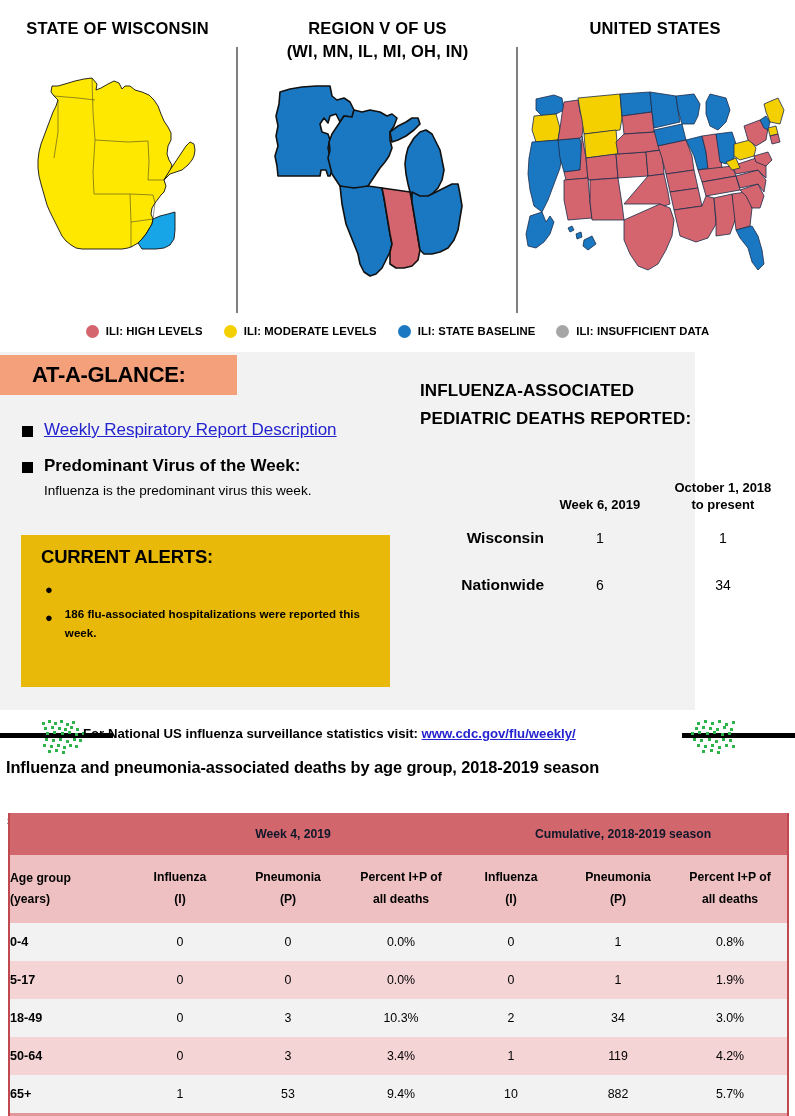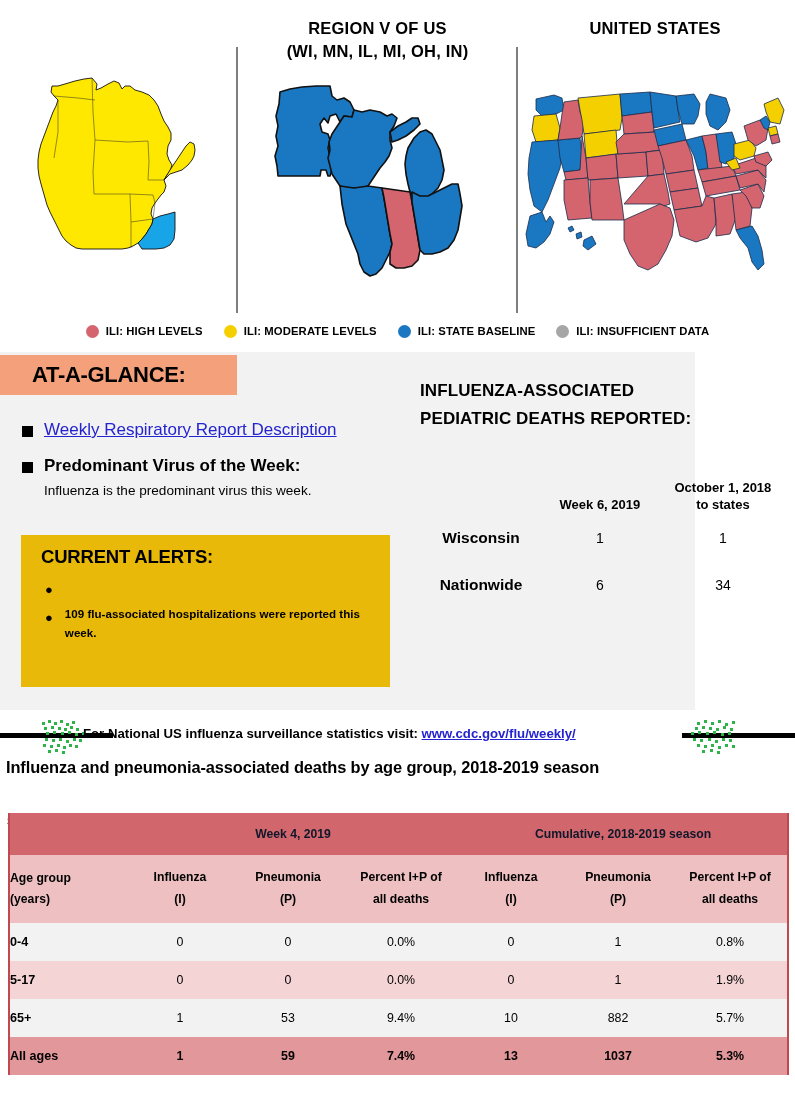--- a/index.html
+++ b/index.html
@@ -90,21 +90,21 @@
   }
   #ped-table { position:absolute; left:418px; top:114px; width:372px; }
   #ped-table table { width:100%; border-collapse:collapse; }
   #ped-table th, #ped-table td { padding:0; }
   .ped-h {
     font-size:13px; font-weight:bold; text-align:center; line-height:1.35;
     vertical-align:bottom; height:48px;
   }
   .ped-h.blank { width:126px; }
   .ped-rowlabel {
-    font-size:15.5px; font-weight:bold; text-align:center; height:47px; vertical-align:middle;
+    font-size:15.5px; font-weight:bold; text-align:right; height:47px; vertical-align:middle;
   }
   .ped-val { font-size:14px; text-align:center; vertical-align:middle; }
 
   
   #cdc-bar { position:absolute; left:0; top:718px; width:795px; height:36px; }
   .deco { position:absolute; top:0; width:120px; height:36px; }
   #deco-left  { left:-2px; }
   #deco-right { left:677px; }
   #cdc-text {
     position:absolute; left:83px; top:8px;
@@ -155,20 +155,21 @@
   .drow.total td.agecell { font-weight:bold; }
 
   #deaths-table .edge-l { border-left:2px solid #c0484f; }
   #deaths-table .edge-r { border-right:2px solid #c0484f; }
 </style>
 </head>
 <body>
 
 <div id="map-panel">
 
+  <div class="map-title" id="t-wi">STATE OF WISCONSIN</div>
   <div class="map-title" id="t-rv">
     <div>REGION V OF US</div>
     <div>(WI, MN, IL, MI, OH, IN)</div>
   </div>
   <div class="map-title" id="t-us">UNITED STATES</div>
 
   <div class="vrule" id="vrule-1"></div>
   <div class="vrule" id="vrule-2"></div>
 
   <div class="map-box" id="map-wi">
@@ -326,38 +327,38 @@
   </div>
   <div id="glance-sub">Influenza is the predominant virus this week.</div>
 
   <div id="alerts-box">
     <div id="alerts-title">CURRENT ALERTS:</div>
     <div class="alert-item">
       <span class="alert-dot">●</span>
     </div>
     <div class="alert-item">
       <span class="alert-dot">●</span>
-      <span class="alert-text">109 flu-associated hospitalizations were reported this week.</span>
+      <span class="alert-text">186 flu-associated hospitalizations were reported this week.</span>
     </div>
   </div>
 
   <div id="ped-title">
     <div>INFLUENZA-ASSOCIATED</div>
     <div>PEDIATRIC DEATHS REPORTED:</div>
   </div>
 
   <div id="ped-table">
     <table>
       <thead>
         <tr>
           <th class="ped-h blank"></th>
           <th class="ped-h">Week 6, 2019</th>
           <th class="ped-h">
             <div>October 1, 2018</div>
-            <div>to states</div>
+            <div>to present</div>
           </th>
         </tr>
       </thead>
       <tbody>
         <tr>
           <td class="ped-rowlabel">Wisconsin</td>
           <td class="ped-val">1</td>
           <td class="ped-val">1</td>
         </tr>
         <tr>
@@ -517,20 +518,38 @@
     <tr class="drow pink">
       <td class="agecell sep edge-l">5-17</td>
       <td>0</td>
       <td>0</td>
       <td class="sep">0.0%</td>
       <td>0</td>
       <td>1</td>
       <td class="edge-r">1.9%</td>
     </tr>
     <tr class="drow light">
+      <td class="agecell sep edge-l">18-49</td>
+      <td>0</td>
+      <td>3</td>
+      <td class="sep">10.3%</td>
+      <td>2</td>
+      <td>34</td>
+      <td class="edge-r">3.0%</td>
+    </tr>
+    <tr class="drow pink">
+      <td class="agecell sep edge-l">50-64</td>
+      <td>0</td>
+      <td>3</td>
+      <td class="sep">3.4%</td>
+      <td>1</td>
+      <td>119</td>
+      <td class="edge-r">4.2%</td>
+    </tr>
+    <tr class="drow light">
       <td class="agecell sep edge-l">65+</td>
       <td>1</td>
       <td>53</td>
       <td class="sep">9.4%</td>
       <td>10</td>
       <td>882</td>
       <td class="edge-r">5.7%</td>
     </tr>
     <tr class="drow total">
       <td class="agecell sep edge-l">All ages</td>

